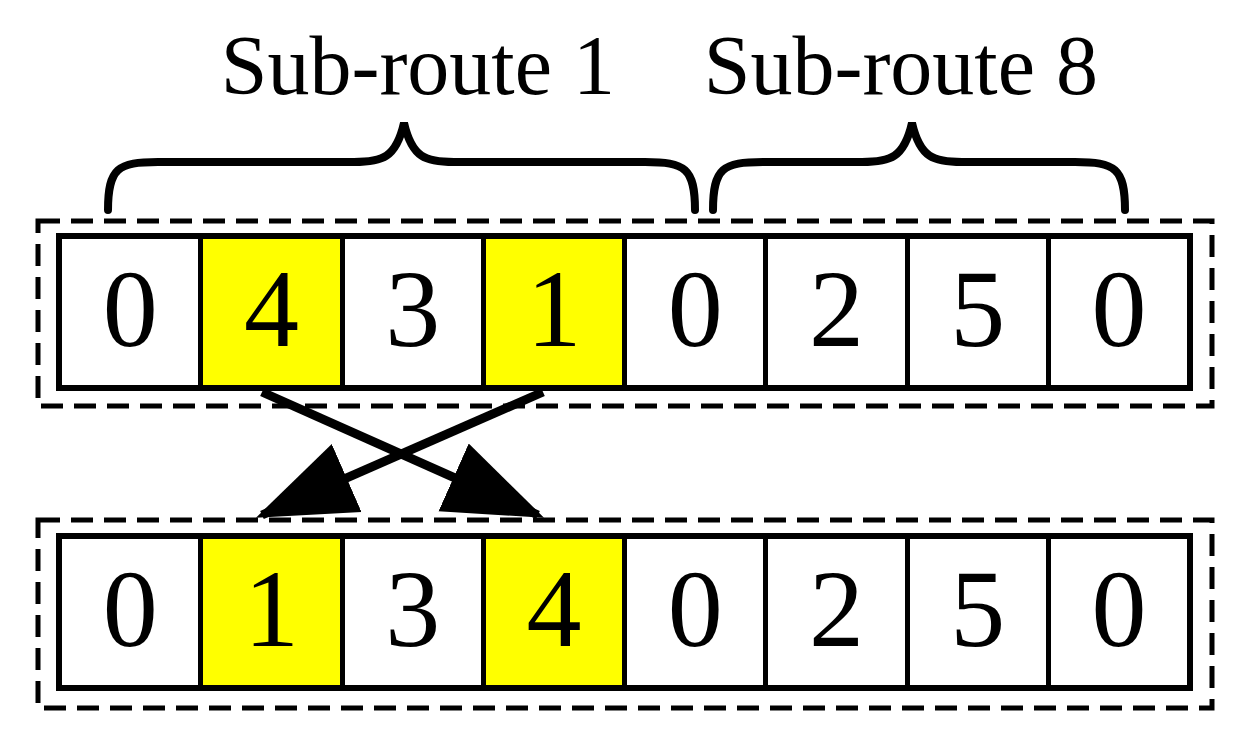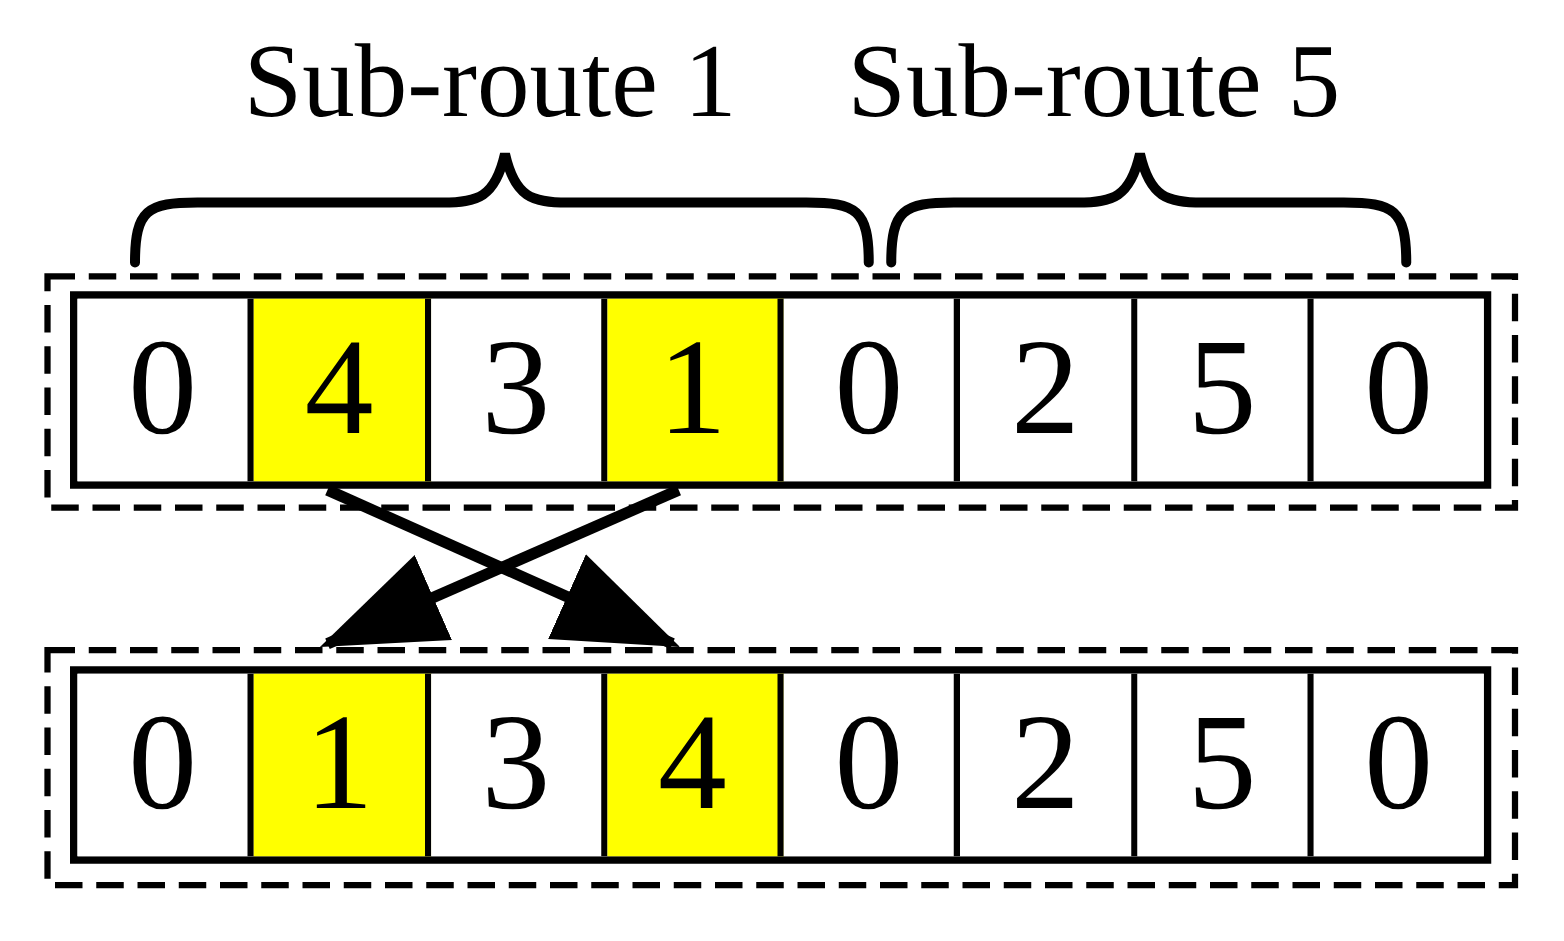--- a/index.html
+++ b/index.html
@@ -8,21 +8,21 @@
     width: 1251px;
     height: 753px;
     background: #ffffff;
     overflow: hidden;
     font-family: "Liberation Serif", serif;
   }
   .subroute-label {
     position: absolute;
     top: 24px;
     width: 420px;
-    text-align: left;
+    text-align: right;
     font-size: 84px;
     line-height: 1.0;
     color: #000000;
     white-space: nowrap;
   }
   #label-subroute1 { left: 195px; }
   #label-subroute2 { left: 678px; }
   .gene-row {
     position: absolute;
     left: 56px;
@@ -56,21 +56,21 @@
     pointer-events: none;
   }
 </style>
 </head>
 <body>
 
 <div class="canvas">
 
   <div class="subroute-label" id="label-subroute1">Sub-route 1</div>
 
-  <div class="subroute-label" id="label-subroute2">Sub-route 5</div>
+  <div class="subroute-label" id="label-subroute2">Sub-route 8</div>
 
   <div class="gene-row" id="row-parent">
       <div class="cell" style="background: rgb(255, 255, 255);">0</div>
       <div class="cell" style="background: rgb(255, 255, 0);">4</div>
       <div class="cell" style="background: rgb(255, 255, 255);">3</div>
       <div class="cell" style="background: rgb(255, 255, 0);">1</div>
       <div class="cell" style="background: rgb(255, 255, 255);">0</div>
       <div class="cell" style="background: rgb(255, 255, 255);">2</div>
       <div class="cell" style="background: rgb(255, 255, 255);">5</div>
       <div class="cell" style="background: rgb(255, 255, 255);">0</div>

